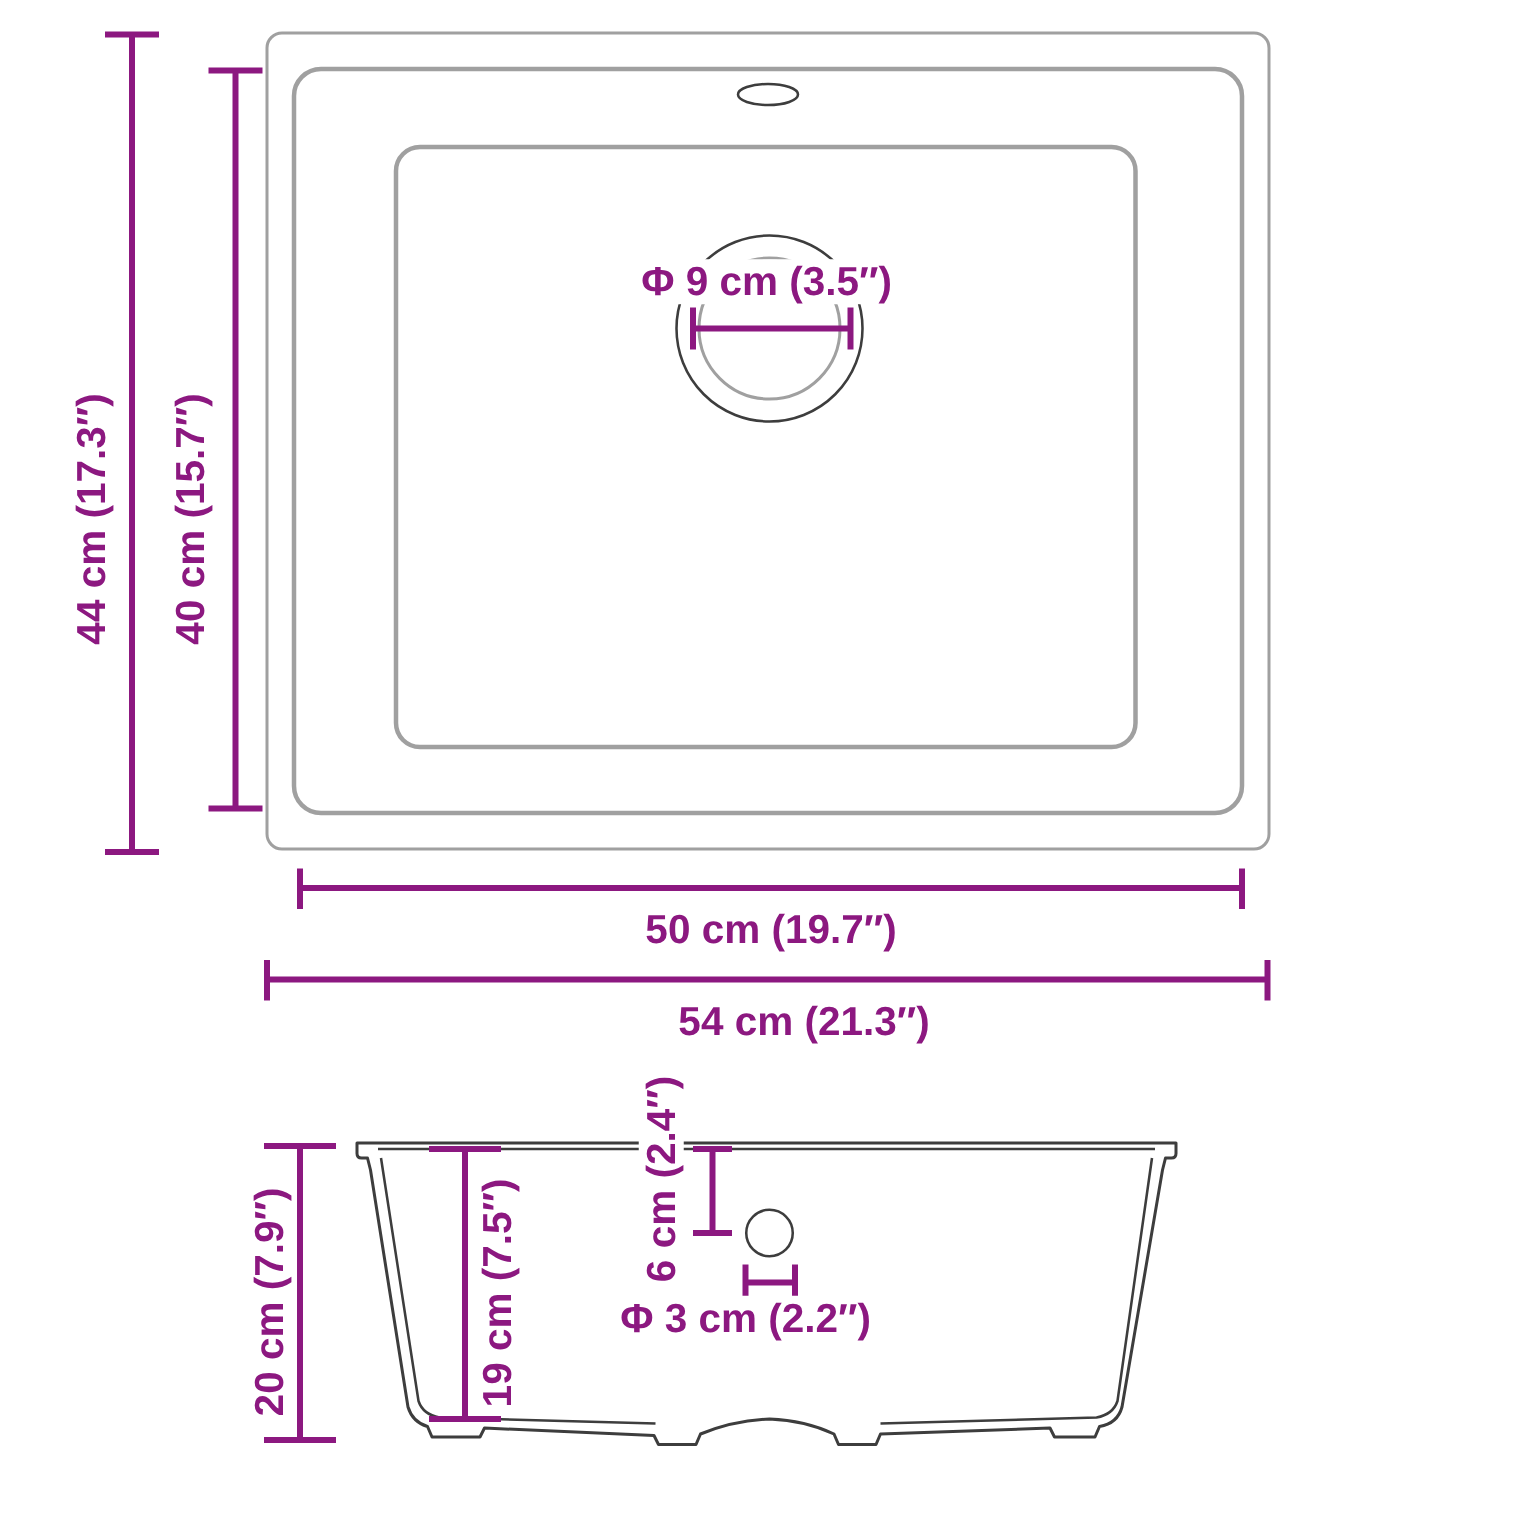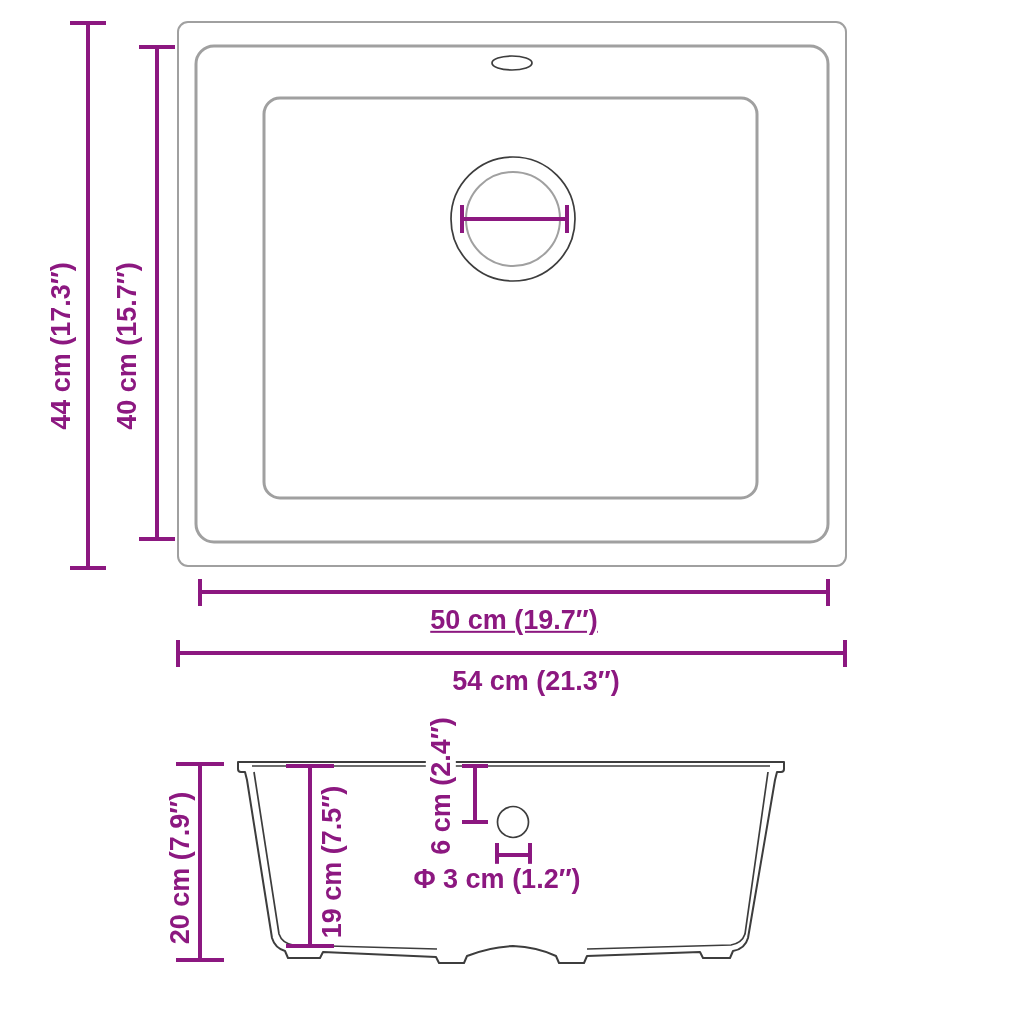--- a/index.html
+++ b/index.html
@@ -103,25 +103,26 @@
       <line x1="497" y1="855" x2="530" y2="855"></line>
       <line x1="497" y1="843" x2="497" y2="867"></line>
       <line x1="530" y1="843" x2="530" y2="867"></line>
     </g>
   </svg>
 
   <div class="label vert" style="left:61px;top:346px;">44 cm (17.3″)</div>
 
   <div class="label vert" style="left:127px;top:346px;">40 cm (15.7″)</div>
 
+  <div class="label" style="left:511px;top:188px;">Φ 9 cm (3.5″)</div>
 
-  <div class="label" style="left:514px;top:620px;text-decoration:underline;">50 cm (19.7″)</div>
+  <div class="label" style="left:514px;top:620px;">50 cm (19.7″)</div>
 
   <div class="label" style="left:512px;top:681px;margin-left:24px;">54 cm (21.3″)</div>
 
   <div class="label vert" style="left:180px;top:868px;">20 cm (7.9″)</div>
 
   <div class="label vert" style="left:332px;top:862px;">19 cm (7.5″)</div>
 
   <div class="label vert" style="left:441px;top:786px;">6 cm (2.4″)</div>
 
-  <div class="label" style="left:497px;top:879px;">Φ 3 cm (1.2″)</div>
+  <div class="label" style="left:497px;top:879px;">Φ 3 cm (2.2″)</div>
 </div>
 
 </body></html>

